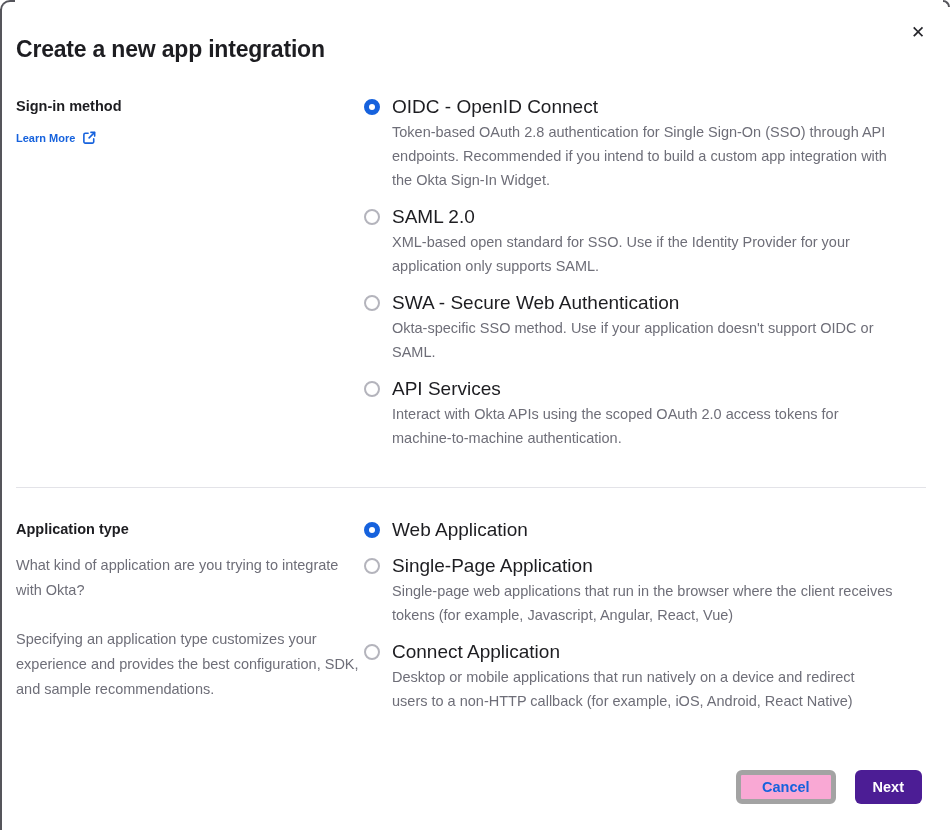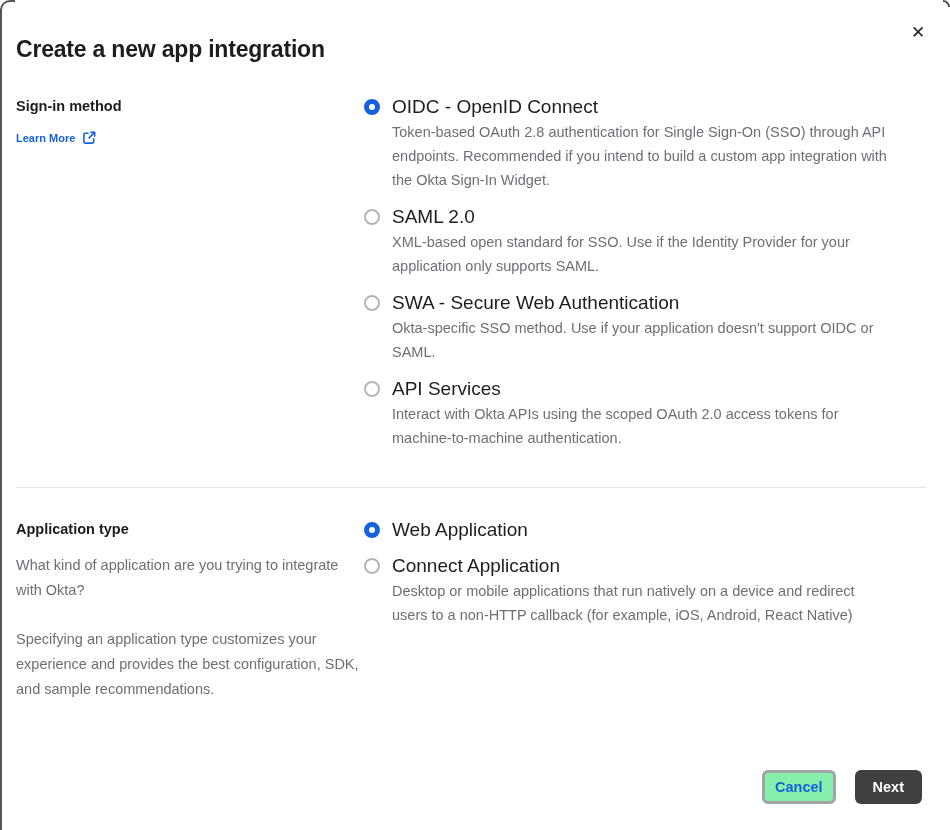--- a/index.html
+++ b/index.html
@@ -70,22 +70,22 @@
 
   .footer {
     position: absolute; right: 28px; bottom: 26px;
     display: flex; align-items: center; gap: 19px;
   }
   .btn {
     font-family: inherit; font-size: 14.5px; font-weight: 700;
     border-radius: 6px; padding: 8px 18px; height: 34px; cursor: pointer;
     display: inline-flex; align-items: center; justify-content: center;
   }
-  .btn-cancel { background: #86efac; color: #1662dd; border: 3px solid #a3a3a3; padding: 8px 10px; }
-  .btn-next   { background: #404040; color: #ffffff; border: none; }
+  .btn-cancel { background: #f9a8d4; color: #1662dd; border: 5px solid #a3a3a3; padding: 8px 21px; }
+  .btn-next   { background: #4c1d95; color: #ffffff; border: none; }
 </style>
 </head>
 <body>
 
 <div class="frame-corner-tl"></div>
 <div class="frame-left"></div>
 <div class="frame-corner-tr"></div>
 
 <button class="close-btn">
   <span>✕</span>
@@ -154,20 +154,27 @@
     <div>
       <div class="option selected">
         <span class="radio"></span>
         <div>
           <div class="option-label">Web Application</div>
         </div>
       </div>
       <div class="option">
         <span class="radio"></span>
         <div>
+          <div class="option-label">Single-Page Application</div>
+          <div class="option-desc">Single-page web applications that run in the browser where the client receives tokens (for example, Javascript, Angular, React, Vue)</div>
+        </div>
+      </div>
+      <div class="option">
+        <span class="radio"></span>
+        <div>
           <div class="option-label">Connect Application</div>
           <div class="option-desc">Desktop or mobile applications that run natively on a device and redirect users to a non-HTTP callback (for example, iOS, Android, React Native)</div>
         </div>
       </div>
     </div>
   </div>
 
 </div>
 
 <div class="footer">

